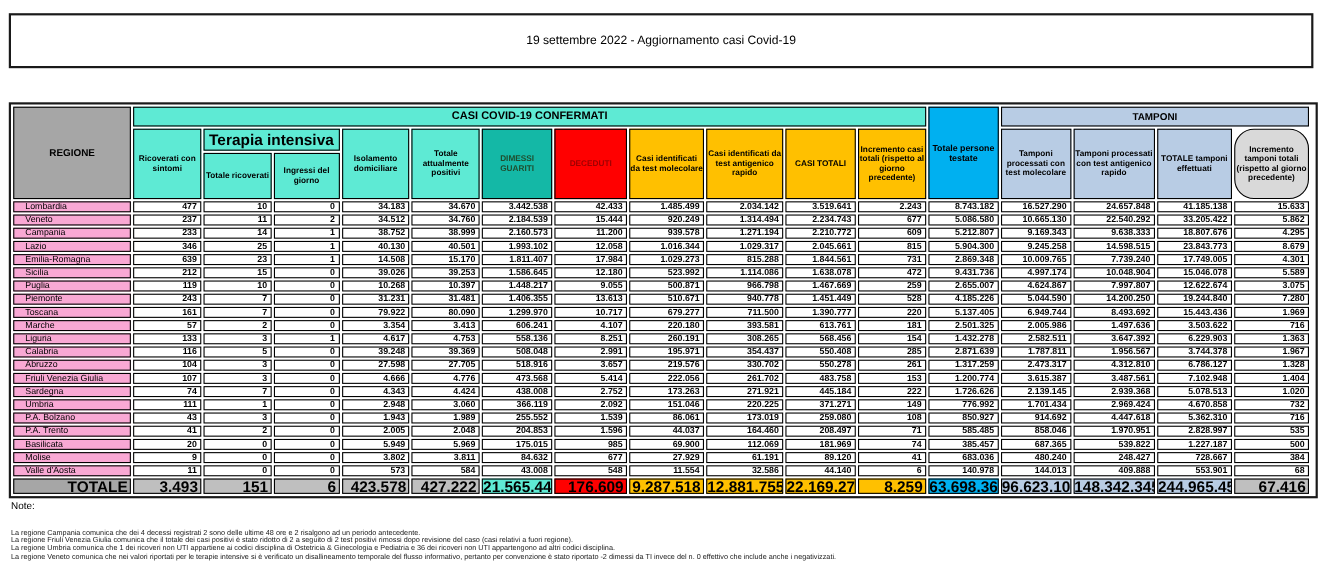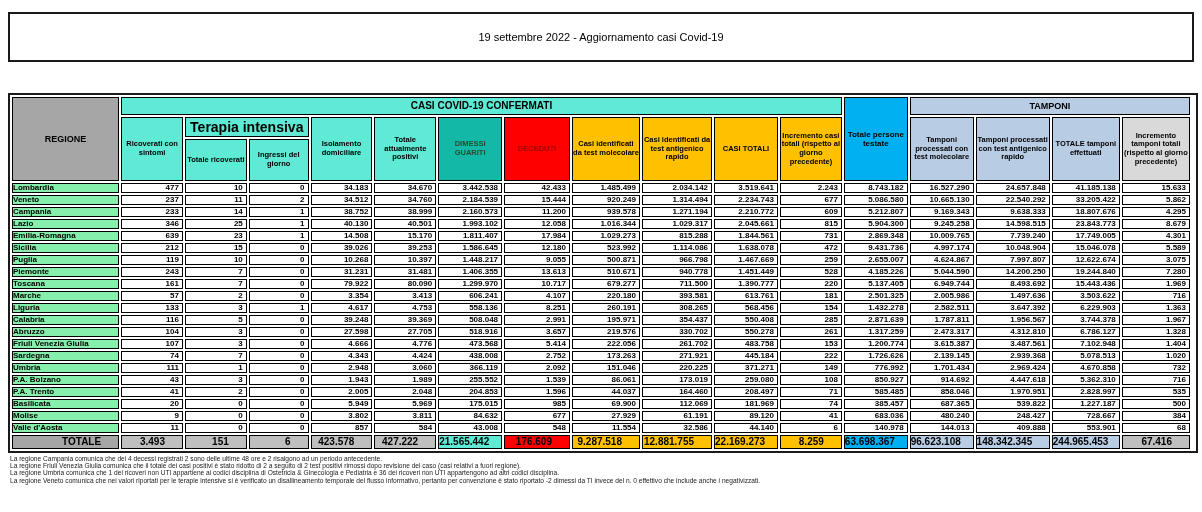--- a/index.html
+++ b/index.html
@@ -18,26 +18,26 @@
   th,td{border:1px solid #000;overflow:hidden;padding:0;}
   thead th{background:#5eead4;font-size:7.5px;font-weight:700;text-align:center;
     vertical-align:middle;line-height:1.15;padding:1px 0;}
   th.group{font-size:10px;}
   th.regione-h{background:#a6a6a6;font-size:9px;}
   th.green{background:#14b8a6;color:#1f4e2f;}
   th.red{background:#ff0000;color:#a00000;}
   th.orange{background:#ffc000;color:#000;}
   th.cyan{background:#00b0f0;color:#000;}
   th.blue{background:#b8cce4;color:#000;}
-  th.gray{background:#d9d9d9;}
-
-  td.region{font-size:8px;line-height:8px;text-align:left;padding-left:0;white-space:nowrap;background:#86efac;font-weight:bold;}
+  th.gray{background:#d9d9d9;border-radius:18px;}
+
+  td.region{font-size:8px;line-height:8px;text-align:left;padding-left:10px;white-space:nowrap;background:#f9a8d4;}
   td.val{font-size:8px;font-weight:700;line-height:8px;text-align:right;padding-right:3px;white-space:nowrap;background:#fff;}
 
-  tr.total-row td{font-weight:700;font-size:10px;line-height:12px;text-align:right;padding-right:17px;white-space:nowrap;}
+  tr.total-row td{font-weight:700;font-size:14px;line-height:12px;text-align:right;padding-right:2px;white-space:nowrap;}
   td.t-label{background:#a6a6a6;text-align:center;padding-right:0;}
   td.t-gray{background:#bfbfbf;}
   td.t-green{background:#5eead4;}
   td.t-red{background:#ff0000;}
   td.t-orange{background:#ffc000;}
   td.t-cyan{background:#00b0f0;}
   td.t-blue{background:#b8cce4;}
 
   
   .notes{position:absolute;left:10px;top:455px;width:1180px;}
@@ -481,21 +481,21 @@
             <td class="val">480.240</td>
             <td class="val">248.427</td>
             <td class="val">728.667</td>
             <td class="val">384</td>
           </tr>
           <tr style="height: 10px;">
             <td class="region">Valle d'Aosta</td>
             <td class="val">11</td>
             <td class="val">0</td>
             <td class="val">0</td>
-            <td class="val">857</td>
+            <td class="val">573</td>
             <td class="val">584</td>
             <td class="val">43.008</td>
             <td class="val">548</td>
             <td class="val">11.554</td>
             <td class="val">32.586</td>
             <td class="val">44.140</td>
             <td class="val">6</td>
             <td class="val">140.978</td>
             <td class="val">144.013</td>
             <td class="val">409.888</td>
@@ -521,19 +521,20 @@
           <td class="t-blue">96.623.108</td>
           <td class="t-blue">148.342.345</td>
           <td class="t-blue">244.965.453</td>
           <td class="t-gray">67.416</td>
         </tr>
       </tbody>
     </table>
   </div>
 
   <div class="notes">
+    <div class="note-title">Note:</div>
     <div class="note-line">La regione Campania comunica che dei 4 decessi registrati 2 sono delle ultime 48 ore e 2 risalgono ad un periodo antecedente.</div>
     <div class="note-line">La regione Friuli Venezia Giulia comunica che il totale dei casi positivi è stato ridotto di 2 a seguito di 2 test positivi rimossi dopo revisione del caso (casi relativi a fuori regione).</div>
     <div class="note-line">La regione Umbria comunica che 1 dei ricoveri non UTI appartiene ai codici disciplina di Ostetricia &amp; Ginecologia e Pediatria e 36 dei ricoveri non UTI appartengono ad altri codici disciplina.</div>
     <div class="note-line">La regione Veneto comunica che nei valori riportati per le terapie intensive si è verificato un disallineamento temporale del flusso informativo, pertanto per convenzione è stato riportato -2 dimessi da TI invece del n. 0 effettivo che include anche i negativizzati.</div>
   </div>
 
 </div>
 
 </body></html>

